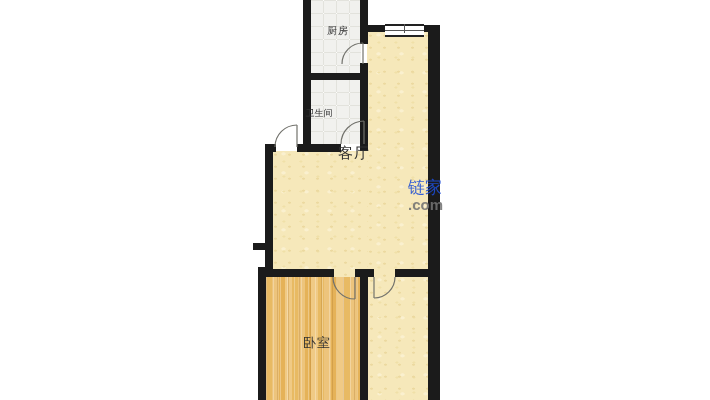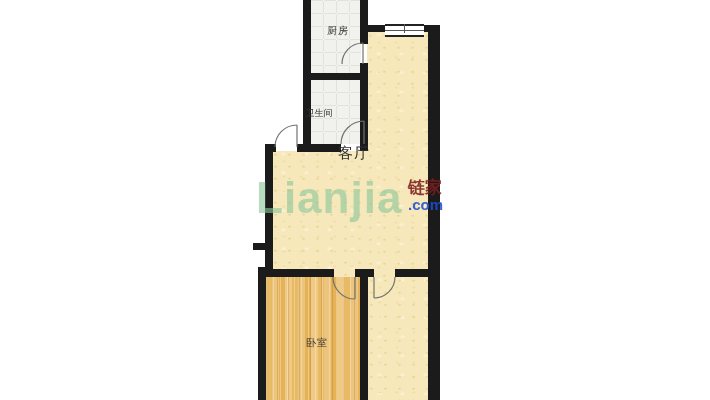--- a/index.html
+++ b/index.html
@@ -51,22 +51,22 @@
     color:#303030;white-space:nowrap;letter-spacing:1px;
   }
   
   .wm-brand{
     position:absolute;z-index:6;font-weight:bold;font-size:44px;line-height:1;
     letter-spacing:1px;color:var(--watermark_green,#8cc79a);opacity:0.62;
   }
   .wm-cn{
     position:absolute;z-index:6;text-align:left;line-height:1;opacity:0.88;
   }
-  .wm-cn .cn{font-size:17px;font-weight:bold;color:#7f1d1d;display:block;}
-  .wm-cn .dom{font-size:15px;font-weight:bold;color:#1d4ed8;display:block;margin-top:1px;}
+  .wm-cn .cn{font-size:17px;font-weight:normal;color:#1d4ed8;display:block;}
+  .wm-cn .dom{font-size:15px;font-weight:bold;color:#737373;display:block;margin-top:1px;}
 </style>
 </head>
 <body>
 
 <div id="canvas">
 
   <div class="floor floor-tile" style="left:310px;top:0;width:51px;height:74px;"></div>
   <div class="floor floor-tile" style="left:310px;top:79px;width:52px;height:65px;"></div>
   <div class="floor floor-yellow" style="left:367px;top:32px;width:61px;height:245px;"></div>
   <div class="floor floor-yellow" style="left:272px;top:151px;width:96px;height:126px;"></div>
@@ -114,21 +114,20 @@
     </g>
     <g>
       <line x1="374" y1="277" x2="374" y2="298"></line>
       <path d="M374,298 A21,21 0 0 0 395,277"></path>
     </g>
   </svg>
 
   <div class="room-label" style="left:338px;top:31px;font-size:10px;">厨房</div>
   <div class="room-label" style="left:319px;top:113px;font-size:9px;letter-spacing:0;">卫生间</div>
   <div class="room-label" style="left:354px;top:153px;font-size:15px;">客厅</div>
-  <div class="room-label" style="left:317px;top:343px;font-size:10px;">卧室</div>
+  <div class="room-label" style="left:317px;top:343px;font-size:13px;">卧室</div>
 
-  <div class="wm-brand" style="left:256px;top:176px;">Lianjia</div>
   <div class="wm-cn" style="left:408px;top:179px;">
     <span class="cn">链家</span>
     <span class="dom">.com</span>
   </div>
 
 </div>
 
 </body></html>

